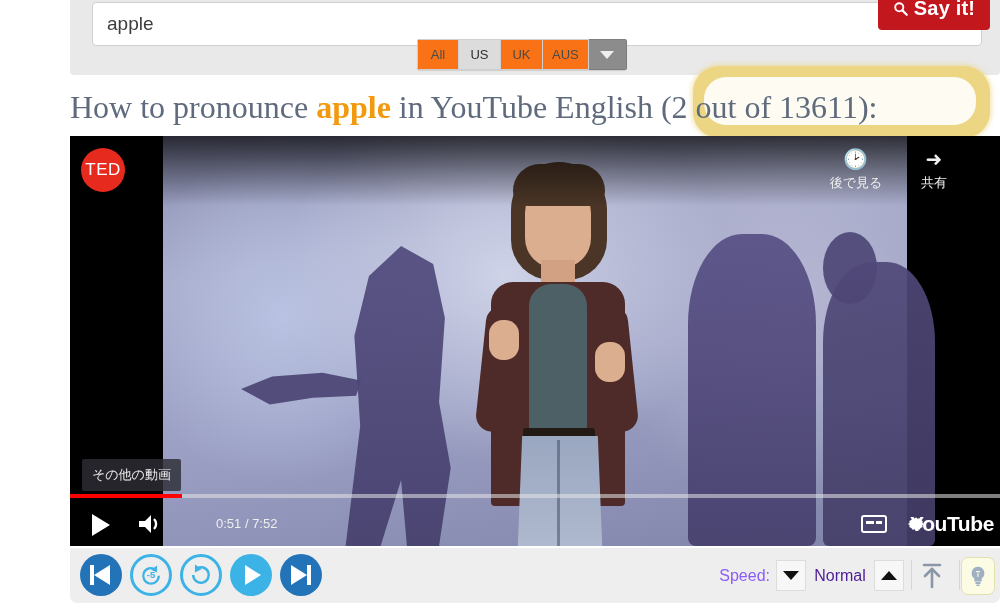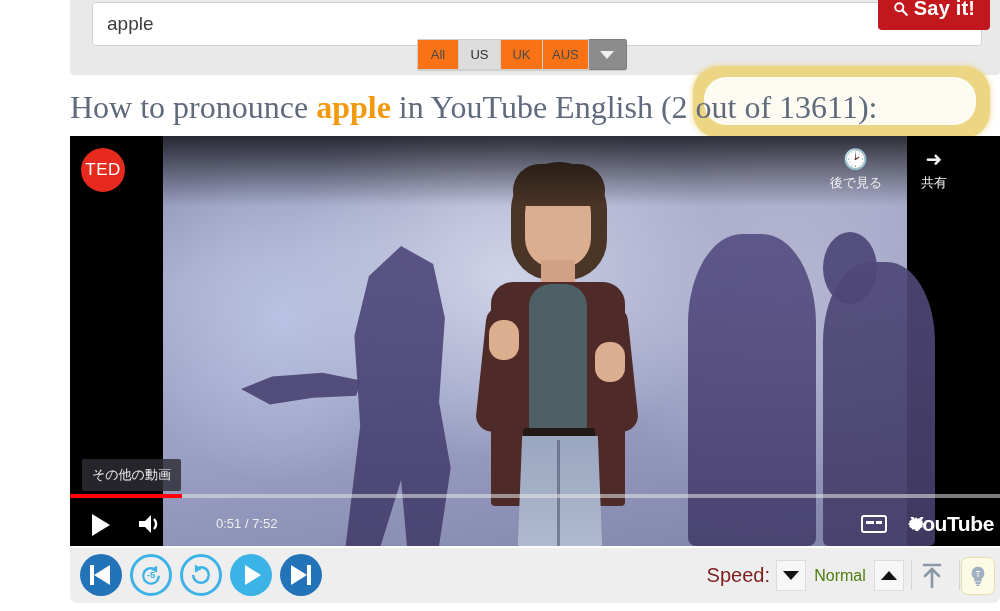--- a/index.html
+++ b/index.html
@@ -326,31 +326,31 @@
   .rb.solid-light { background:#3cb3e6; }
   .rb.outline { border:3px solid #3cb3e6; background:transparent; }
   .tri-r { width:0;height:0;border-top:10px solid transparent;border-bottom:10px solid transparent;border-left:16px solid #fff; margin-left:4px;}
   .tri-l { width:0;height:0;border-top:10px solid transparent;border-bottom:10px solid transparent;border-right:16px solid #fff; margin-right:3px;}
   .bar-w { width:4px; height:20px; background:#fff; }
 
   #speed-controls {
     position:absolute; right:96px; top:12px;
     display:flex; align-items:center; gap:6px;
   }
-  #speed-label { color:#7f1d1d; font-size:20px; font-family:"Liberation Sans", sans-serif; }
+  #speed-label { color:#8b5cf6; font-size:16px; font-family:"Liberation Sans", sans-serif; }
   .spd-btn {
     width:30px; height:31px;
     background:#f7f7f7; border:1px solid #dcdcdc;
     display:flex; align-items:center; justify-content:center;
     cursor:pointer;
   }
   .spd-btn .dn { width:0;height:0;border-left:8px solid transparent;border-right:8px solid transparent;border-top:9px solid #111; }
   .spd-btn .up { width:0;height:0;border-left:8px solid transparent;border-right:8px solid transparent;border-bottom:9px solid #111; }
   #speed-value {
-    color:#4d7c0f; font-size:16px; min-width:56px; text-align:center;
+    color:#4c1d95; font-size:16px; min-width:56px; text-align:center;
     font-family:"Liberation Sans", sans-serif;
   }
   .tb-divider { position:absolute; top:12px; width:1px; height:30px; background:#d6d6d6; }
   #div-1 { right:88px; }
   #div-2 { right:40px; }
   #upload-button {
     position:absolute; right:52px; top:12px;
     width:32px; height:32px; cursor:pointer;
   }
   #lightbulb-button {

